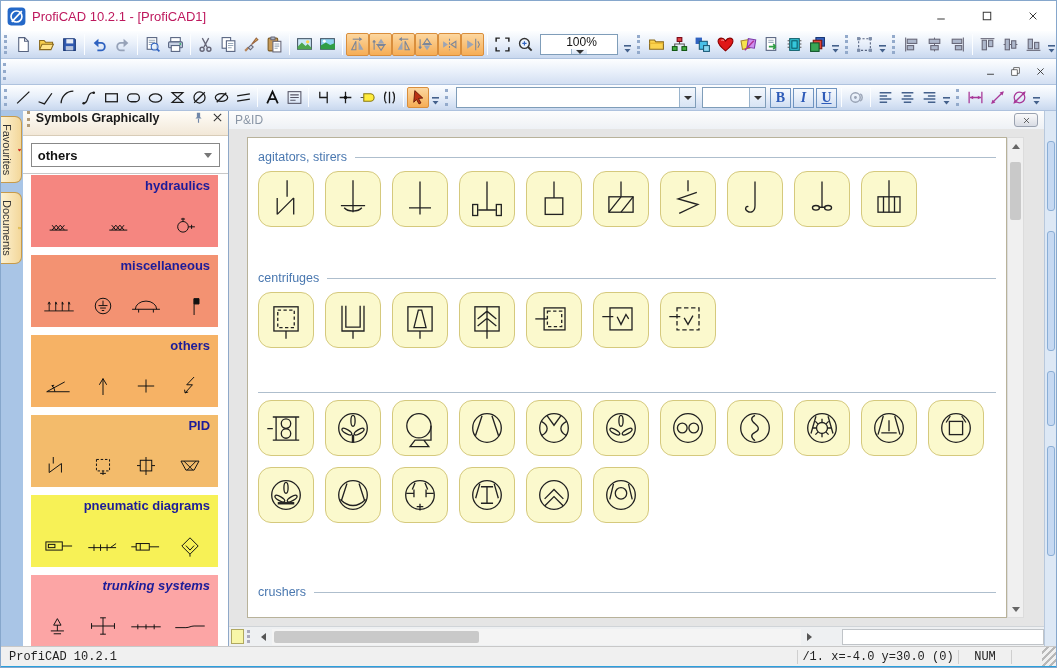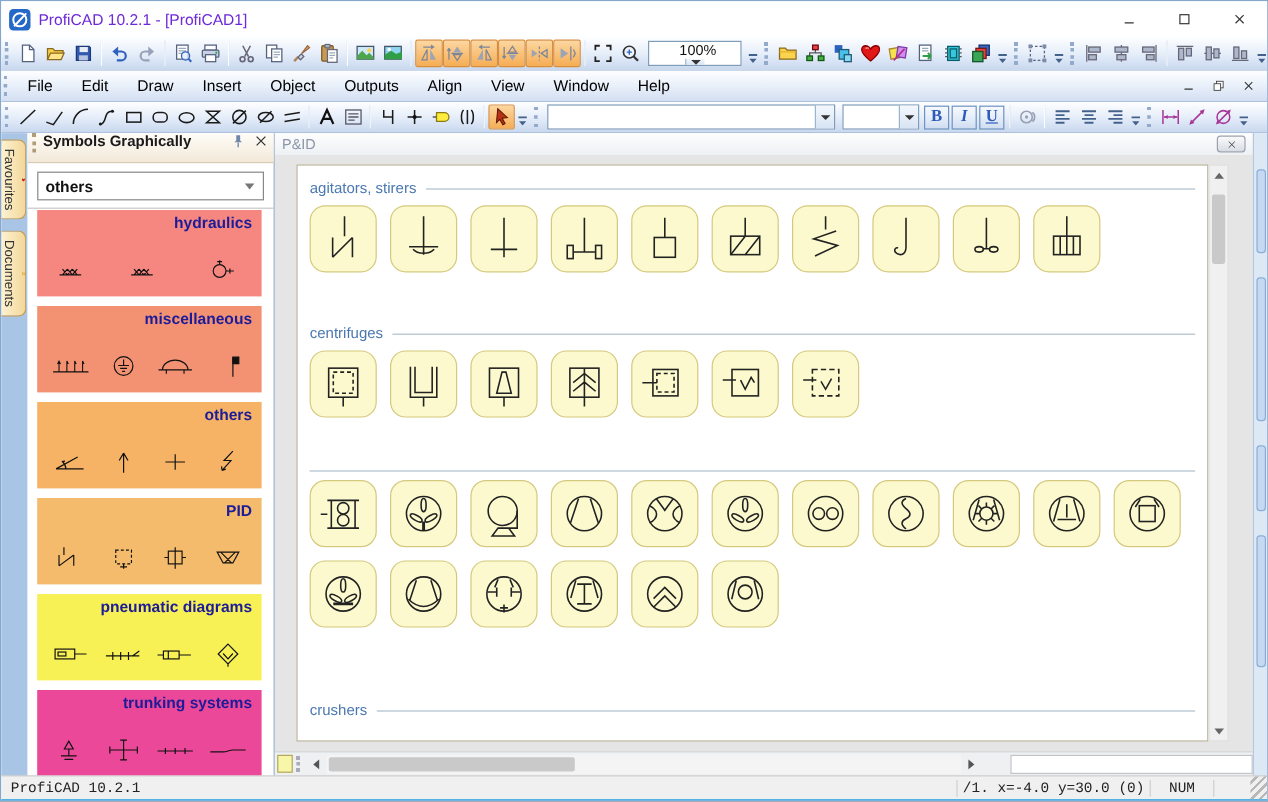--- a/index.html
+++ b/index.html
@@ -2,21 +2,21 @@
 <html><head>
 <meta charset="utf-8">
 <style>
   * { margin:0; padding:0; box-sizing:border-box; }
   body { font-family:"Liberation Sans", sans-serif; background:#444; }
   .win { position:relative; width:1057px; height:668px; background:#fff; border:1px solid #86a7cc; overflow:hidden; }
 
   
   .titlebar { height:30px; background:#fff; display:flex; align-items:center; padding-left:6px; }
   .titlebar .appicon { width:19px; height:19px; margin-right:6px; }
-  .titlebar .title { font-size:13px; color:#6d28d9; flex:1; }
+  .titlebar .title { font-size:13px; color:#be185d; flex:1; }
   .wincontrols { display:flex; height:100%; }
   .wincontrol { width:46px; display:flex; align-items:center; justify-content:center; }
   .wincontrol svg { width:12px; height:12px; }
 
   
   .tb { display:flex; align-items:center; background:linear-gradient(#fdfeff,#e9f0fa 45%,#d6e2f4 78%,#c9d8ee); border-bottom:1px solid #aec2de; }
   .tb1 { height:28px; } .tb2 { height:26px; }
   .tb-seg { display:flex; align-items:center; height:100%; padding:0 1px; }
   .tb-grip { width:5px; height:70%; border-left:3px dotted #93aacb; margin:0 3px 0 2px; }
   .tb-sep { width:1px; height:75%; background:#b4c5e0; border-right:1px solid #fbfdff; margin:0 3px; }
@@ -1006,32 +1006,20 @@
         <span class="tb-more">
           <svg>
             <use href="#ic-more"></use>
           </svg>
         </span>
       </div>
     </div>
 
   <div class="menubar">
     <span class="tb-grip"></span>
-    <div id="menu-items" style="display:flex">
-        <span class="menu-item">File</span>
-        <span class="menu-item">Edit</span>
-        <span class="menu-item">Draw</span>
-        <span class="menu-item">Insert</span>
-        <span class="menu-item">Object</span>
-        <span class="menu-item">Outputs</span>
-        <span class="menu-item">Align</span>
-        <span class="menu-item">View</span>
-        <span class="menu-item">Window</span>
-        <span class="menu-item">Help</span>
-      </div>
     <div class="spacer"></div>
     <div class="mdi-controls">
       <span class="mdi-btn">
           <svg>
             <use href="#ic-minimize"></use>
           </svg>
         </span>
       <span class="mdi-btn">
           <svg>
             <use href="#ic-restore"></use>
@@ -1324,21 +1312,21 @@
                   <use href="#sc-valve-train"></use>
                 </svg></span>
               <span><svg>
                   <use href="#sc-cylinder-2"></use>
                 </svg></span>
               <span><svg>
                   <use href="#sc-filter-diamond"></use>
                 </svg></span>
             </div>
           </div>
-          <div class="card" style="background: #ec4899;">
+          <div class="card" style="background: #fca5a5; font-style: italic;">
             <div class="card-label">trunking systems</div>
             <div class="card-syms">
               <span><svg>
                   <use href="#sc-earth-pole"></use>
                 </svg></span>
               <span><svg>
                   <use href="#sc-cross-ticks"></use>
                 </svg></span>
               <span><svg>
                   <use href="#sc-tick-line"></use>

